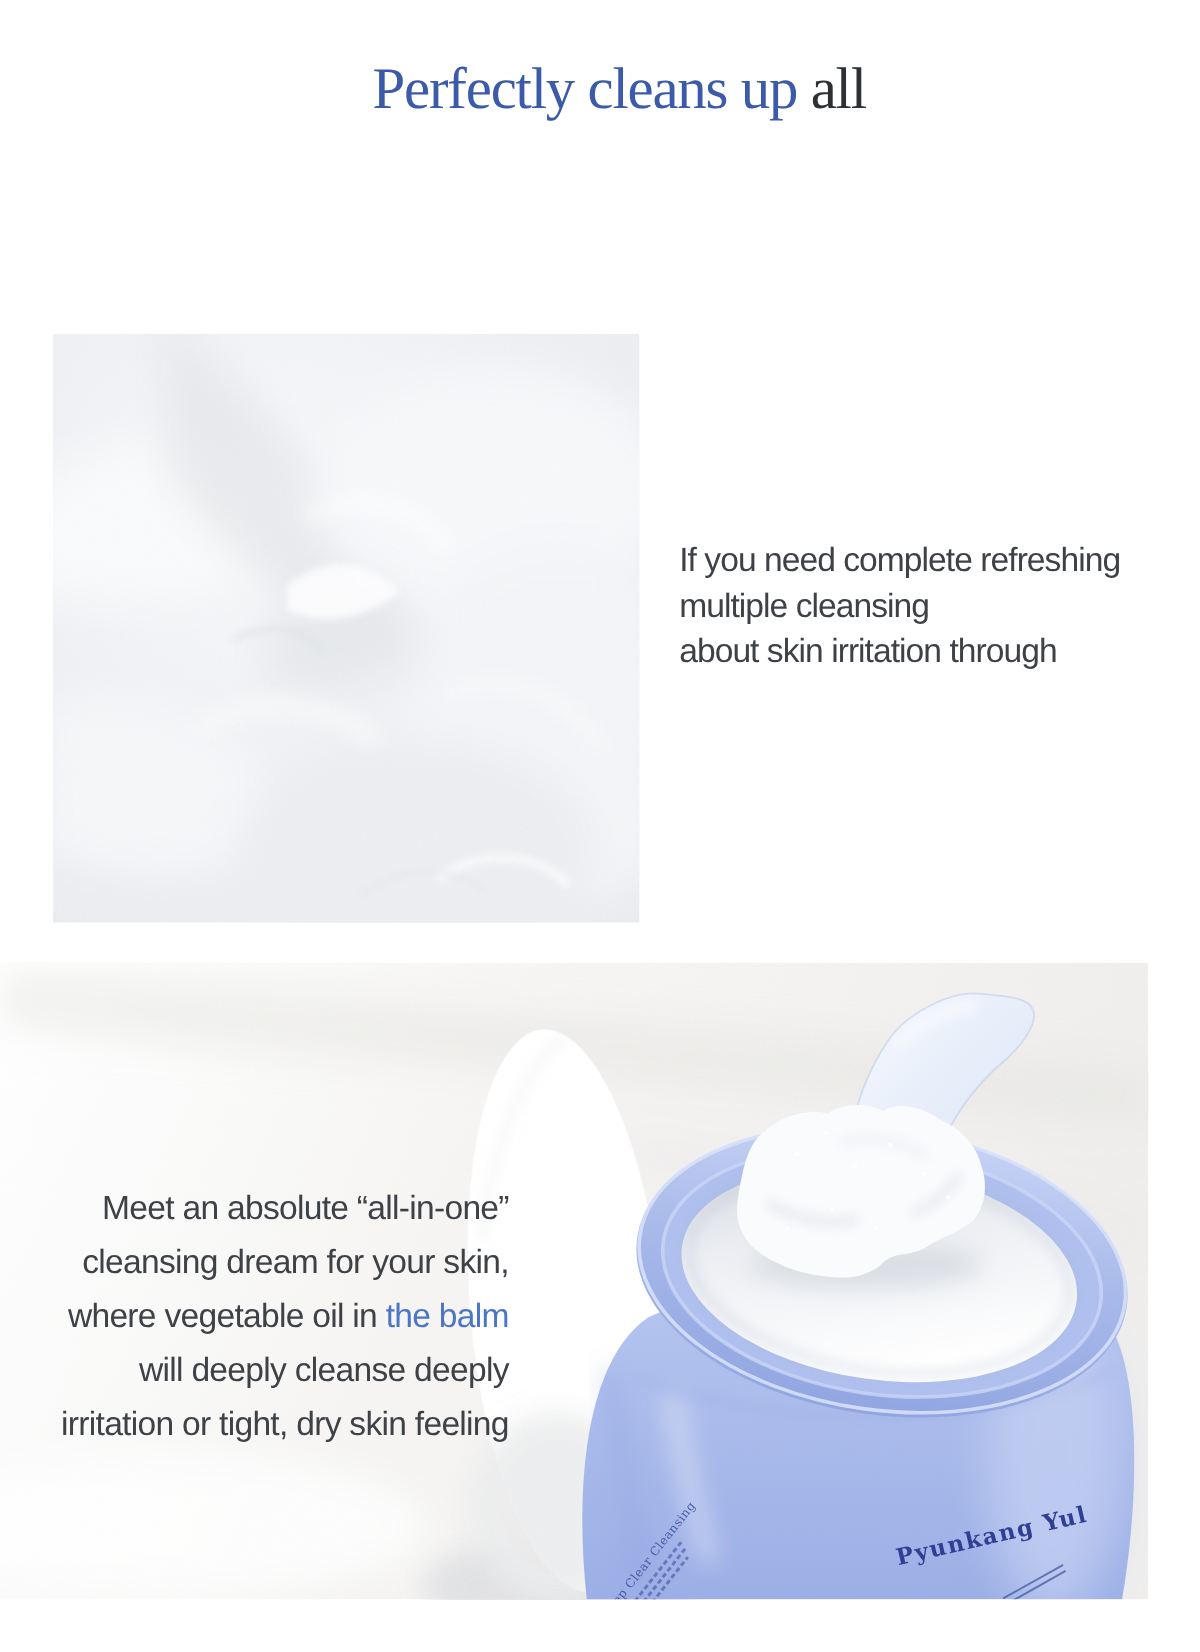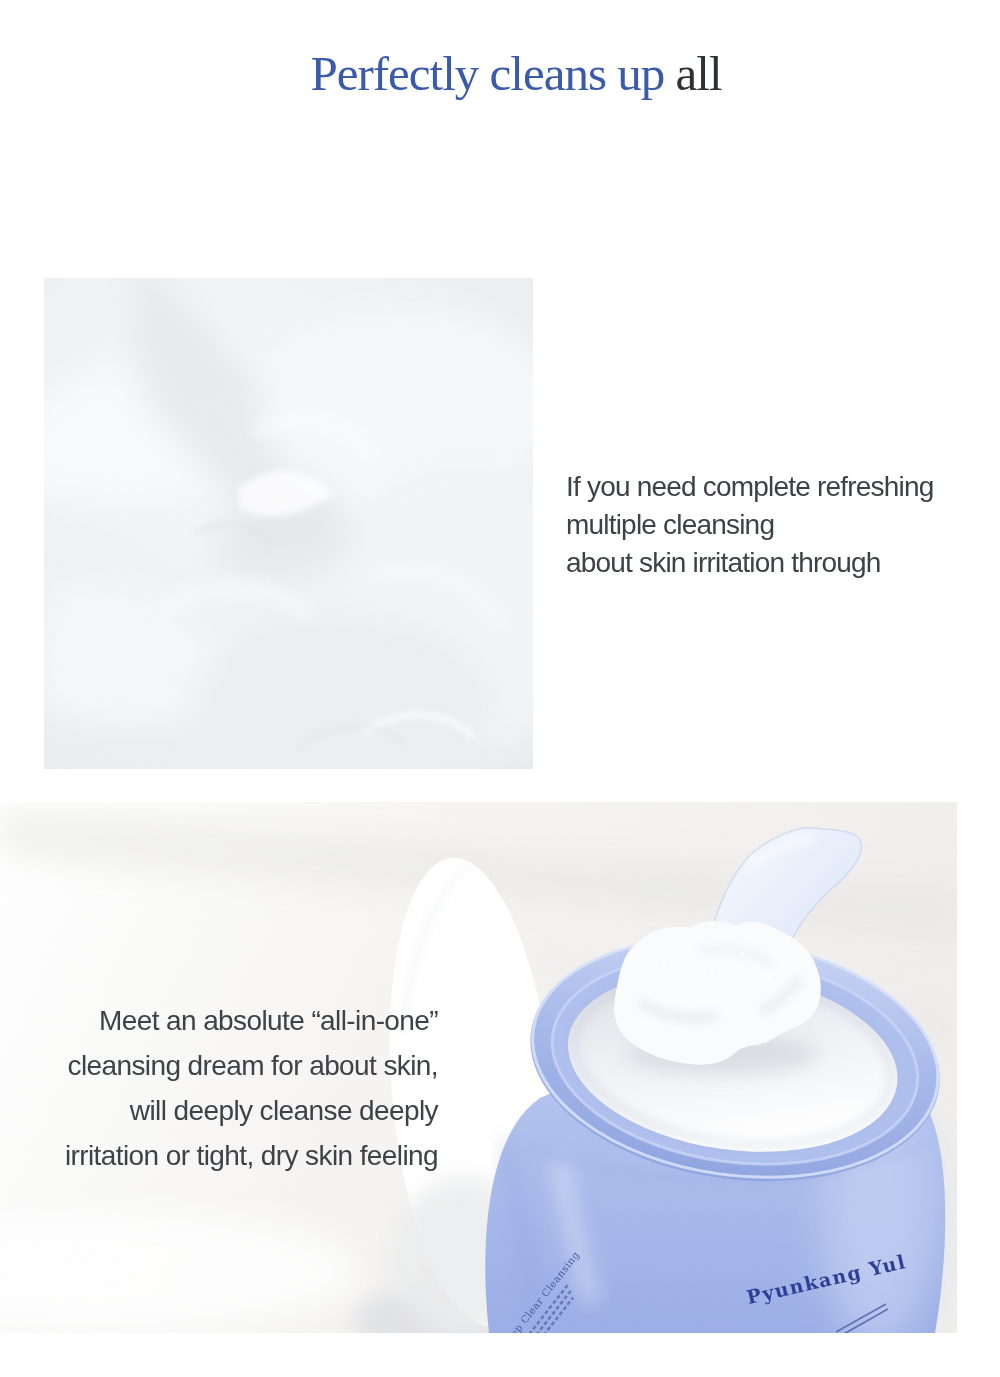--- a/index.html
+++ b/index.html
@@ -8,28 +8,28 @@
   
   .heading{position:absolute;top:34px;left:0;width:1000px;margin:0;text-align:center;
            font-family:Liberation Serif, serif;font-weight:400;font-size:49px;line-height:80px;
            letter-spacing:-1px;color:#2e3134;padding-left:16px;}
   .h-line{display:block;white-space:nowrap;}
   .hl-blue{color:#3b5aa9;}
   
   .texture{position:absolute;left:44px;top:278px;width:489px;height:491px;overflow:hidden;}
   .texture svg{display:block;width:100%;height:100%;}
   
-  .intro{position:absolute;left:566px;top:468px;width:420px;margin:0;
+  .intro{position:absolute;left:566px;top:448px;width:420px;margin:0;
          font-size:28px;line-height:38px;letter-spacing:-0.8px;color:#3e4247;}
   .intro span{display:block;white-space:nowrap;}
   
   .photo{position:absolute;left:0;top:802px;width:957px;height:531px;overflow:hidden;}
   .photo svg{display:block;width:100%;height:100%;}
   
-  .bottom-text{position:absolute;left:0;top:984px;width:424px;margin:14px;text-align:right;
+  .bottom-text{position:absolute;left:0;top:984px;width:424px;margin:0;text-align:right;
                font-size:28px;line-height:45px;letter-spacing:-0.6px;color:#3e4247;z-index:5;}
   .bottom-text span{display:block;white-space:nowrap;}
   .bottom-text .inline{display:inline;}
   .link-blue{color:#4b76c6;}
 </style>
 </head>
 <body>
 
 <div class="page">
 
@@ -208,18 +208,19 @@
         <line x1="836" y1="530" x2="886" y2="502"></line>
         <line x1="842" y1="533" x2="888" y2="507"></line>
       </g>
 
       <rect x="0" y="0" width="957" height="531" filter="url(#pgrain)"></rect>
     </svg>
   </div>
 
   <p class="bottom-text">
     <span>Meet an absolute “all-in-one”</span>
-    <span>cleansing dream for about skin,</span>
+    <span>cleansing dream for your skin,</span>
+    <span><span class="inline">where vegetable oil in </span><span class="inline link-blue">the balm</span></span>
     <span>will deeply cleanse deeply</span>
     <span>irritation or tight, dry skin feeling</span>
   </p>
 
 </div>
 
 </body></html>

